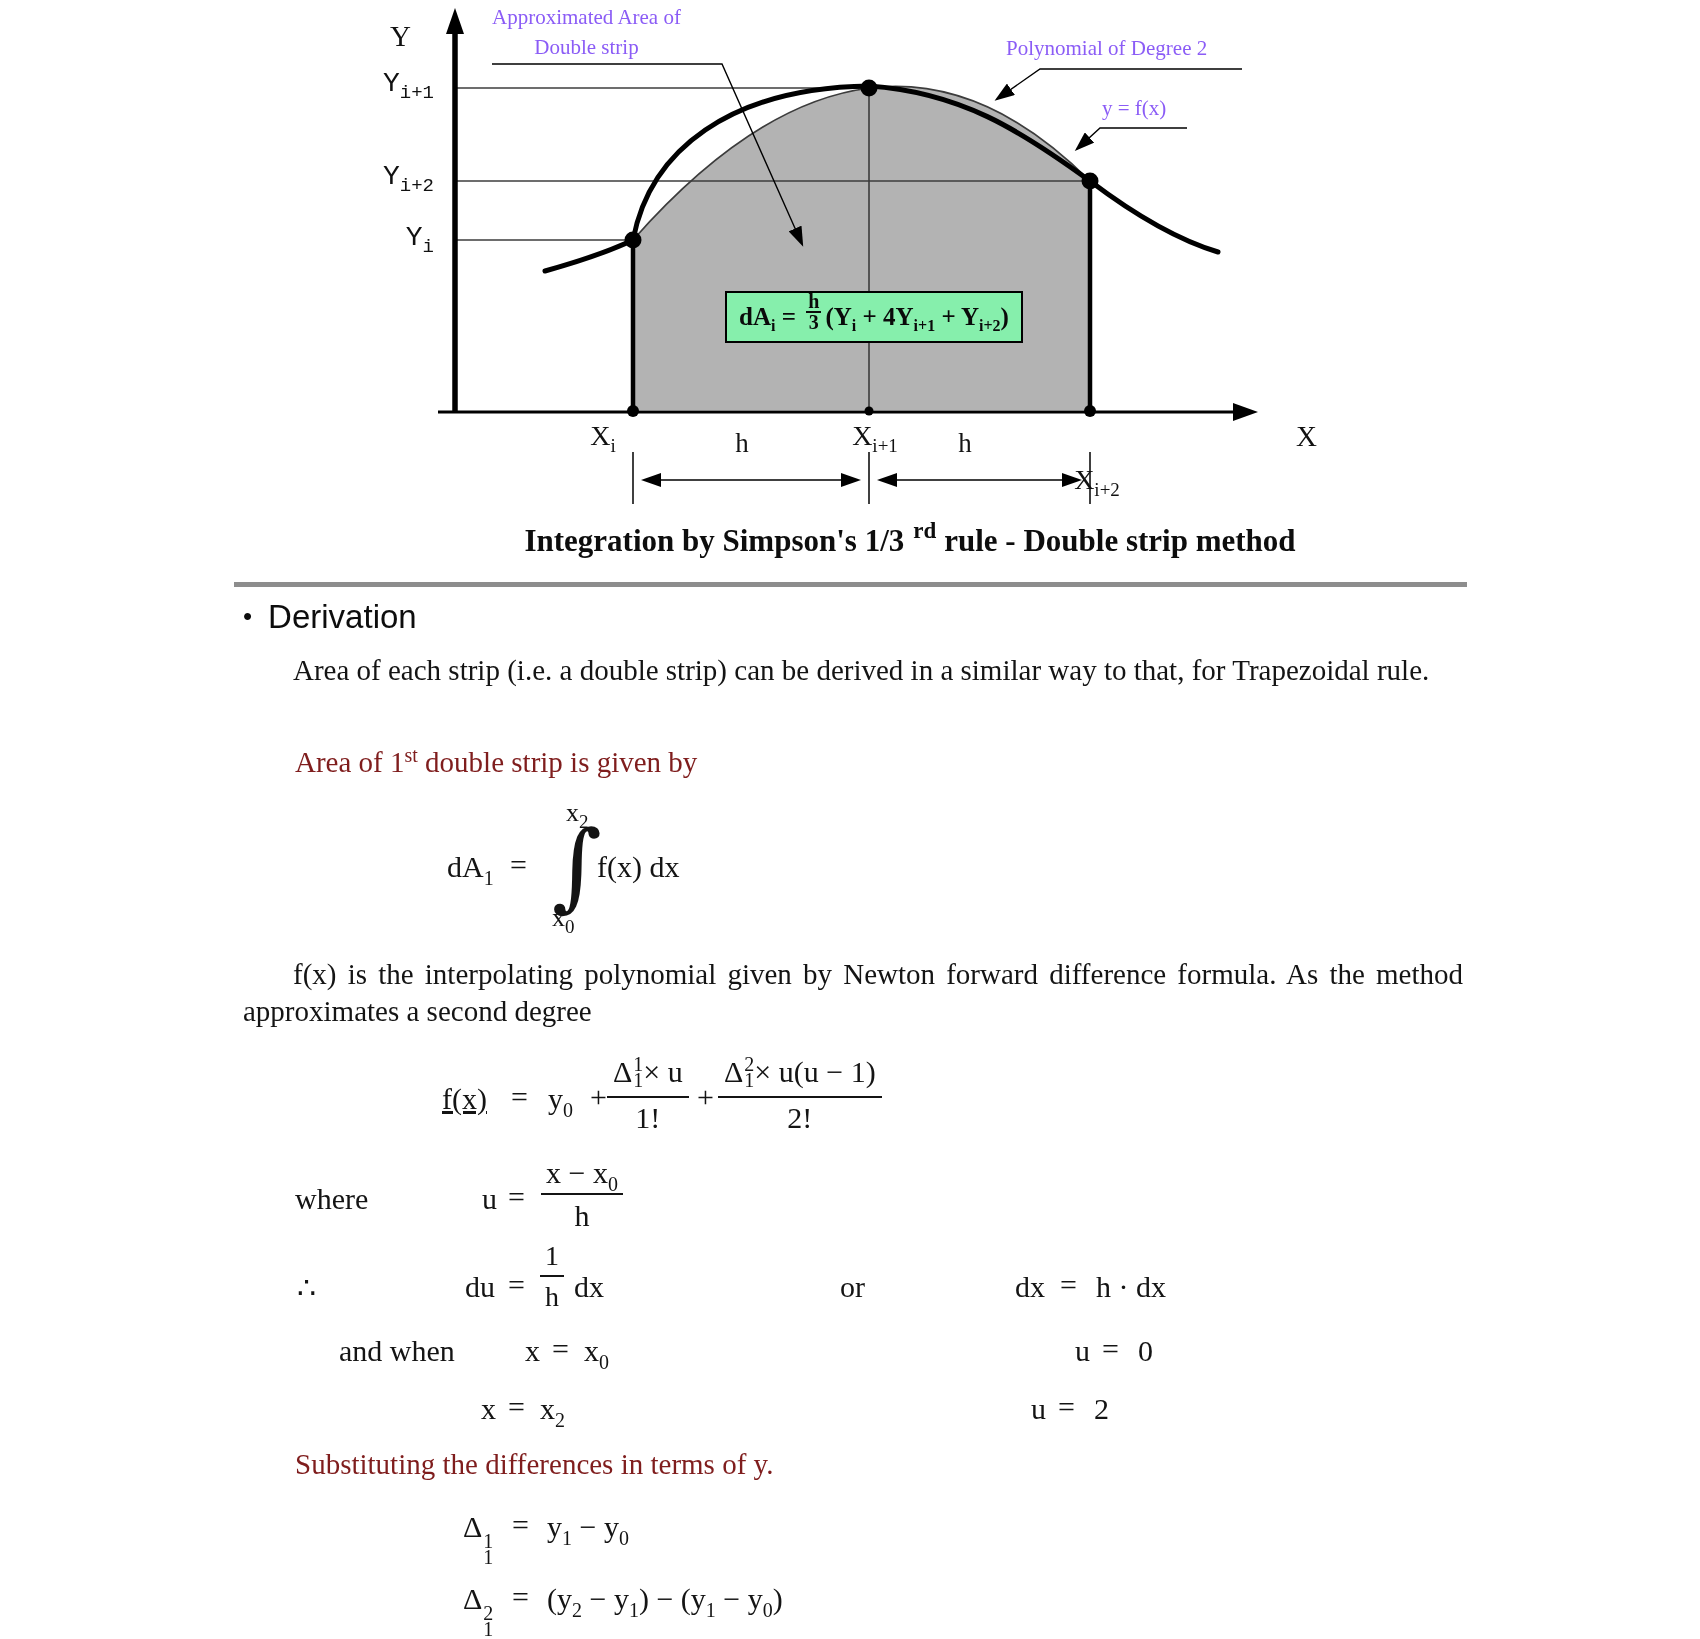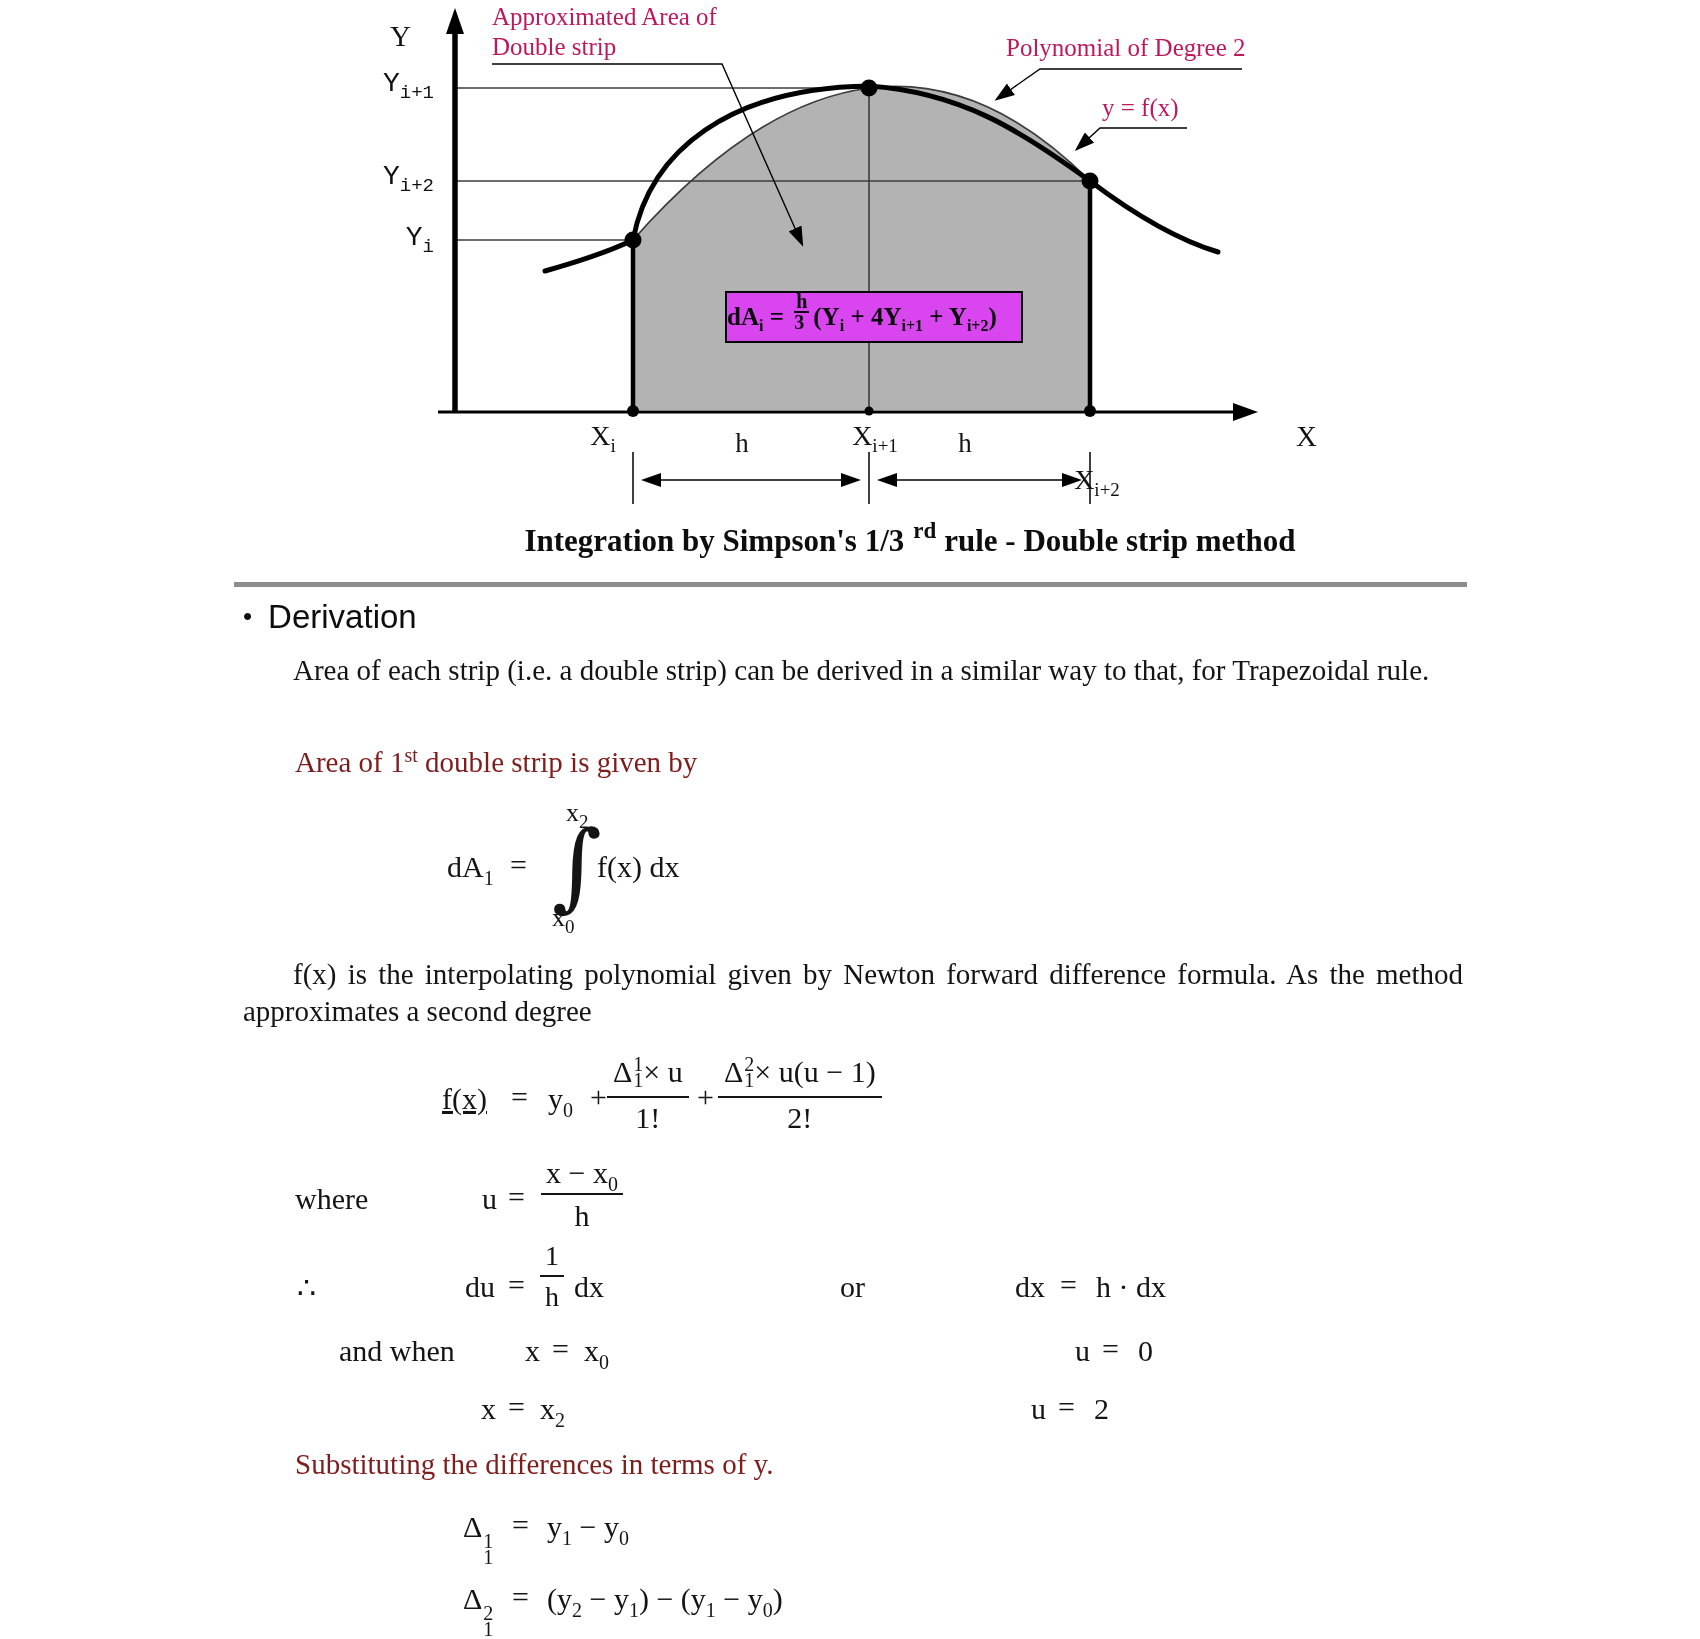--- a/index.html
+++ b/index.html
@@ -3,32 +3,32 @@
 <meta charset="utf-8">
 <style>
   html,body { margin:0; padding:0; background:#ffffff; }
   #page {
     position:relative; width:1700px; height:1639px; background:#ffffff;
     font-family:"Liberation Serif", serif; color:#141414; overflow:hidden;
   }
   .abs { position:absolute; }
 
   
-  .figlab { font-size:25px; line-height:30px; color:#be185d; white-space:nowrap; }
+  .figlab { font-size:21px; line-height:30px; color:#8b5cf6; white-space:nowrap;text-align:center; }
   .tick { font-size:28px; color:#111; white-space:nowrap; }
   .tick sub, .xsub { font-size:19px; vertical-align:-7px; line-height:0; }
   .tickbox-r { width:82px; text-align:right;font-family:Liberation Mono, monospace; }
   .tickbox-c { text-align:center; }
   .axlab { font-size:29px; color:#111; }
   .hlab { font-size:27px; text-align:center; width:80px; }
 
   .box-formula {
     left:725px; top:291px; width:298px; height:52px;
-    background:#d946ef; border:2px solid #000; box-sizing:border-box;
-    line-height:46px; font-size:25px; font-weight:700;
+    background:#86efac; border:2px solid #000; box-sizing:border-box;
+    text-align:center; line-height:46px; font-size:25px; font-weight:700;
     white-space:nowrap; color:#0a0a0a;
   }
   .box-formula sub { font-size:16px; vertical-align:-6px; line-height:0; font-weight:700; }
   .bfrac { display:inline-block; vertical-align:-4px; font-size:20px; line-height:17px; margin:0 4px; }
   .bfrac .bnum { display:block; border-bottom:2px solid #0a0a0a; padding:0 2px 1px; }
   .bfrac .bden { display:block; padding-top:1px; }
 
   .caption { left:190px; top:518px; width:1440px; text-align:center;
     font-size:31px; font-weight:700; color:#0d0d0d; white-space:nowrap; }
   .caption .csup { font-size:23px; font-weight:700; vertical-align:13px; margin:0 8px 0 9px; }

